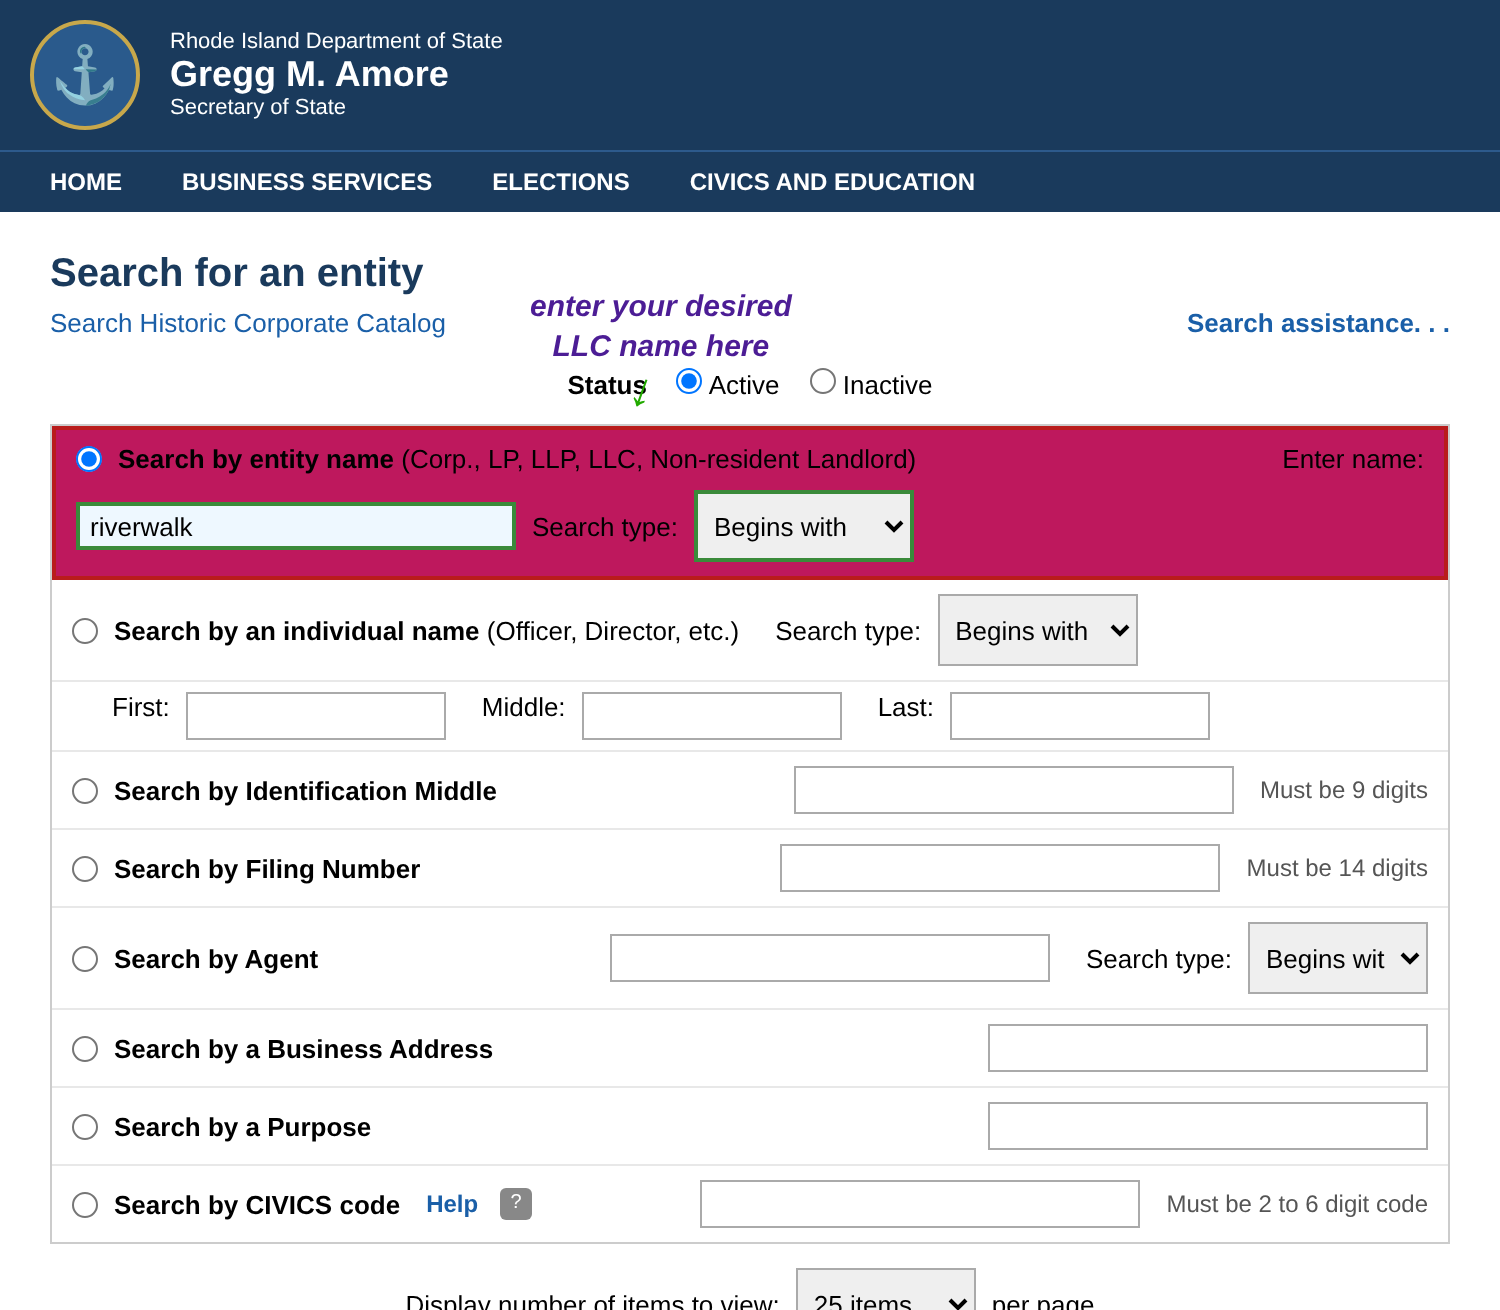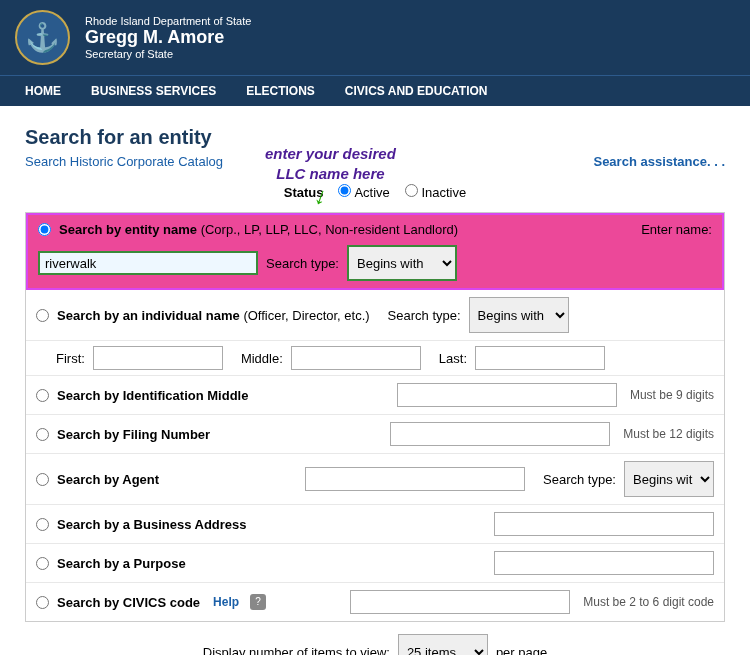--- a/index.html
+++ b/index.html
@@ -148,22 +148,22 @@
       border-radius: 3px;
       font-size: 10px;
       text-align: center;
       line-height: 16px;
       margin-left: 3px;
       cursor: pointer;
     }
 
     
     .entity-name-row {
-      border: 2px solid #d946ef;
-      background: #ec4899;
+      border: 2px solid #b91c1c;
+      background: #be185d;
     }
 
     
     .display-row {
       display: flex;
       align-items: center;
       justify-content: center;
       gap: 8px;
       margin: 12px 0;
       font-size: 13px;
@@ -192,21 +192,20 @@
     }
 
     .btn-clear {
       background: linear-gradient(to bottom, #e8e8e8, #d0d0d0);
       border-color: #aaa;
       color: #333;
     }
 
     .name-fields-row {
       display: flex;
-      align-items: center;
       gap: 8px;
       padding: 5px 10px 5px 30px;
       border-bottom: 1px solid #e8e8e8;
     }
 
     input[type="radio"] {
       cursor: pointer;
     }
 
     select {
@@ -309,21 +308,21 @@
       <input type="radio" name="search_type" style="">
       <strong>Search by Identification Middle</strong>
       <input type="text" class="text-input" style="width: 220px; margin-left: auto;">
       <span class="hint-text">Must be 9 digits</span>
     </div>
 
     <div class="search-row">
       <input type="radio" name="search_type" style="">
       <strong>Search by Filing Number</strong>
       <input type="text" class="text-input" style="width: 220px; margin-left: auto;">
-      <span class="hint-text">Must be 12 digits</span>
+      <span class="hint-text">Must be 14 digits</span>
     </div>
 
     <div class="search-row">
       <input type="radio" name="search_type" style="">
       <strong>Search by Agent</strong>
       <input type="text" class="text-input" style="width: 220px; margin-left: auto;">
       <span style="white-space:nowrap; margin-left:10px;">Search type:</span>
       <select class="search-type-select" style="width:90px;">
         <option>Begins with</option>
         <option>Contains</option>

